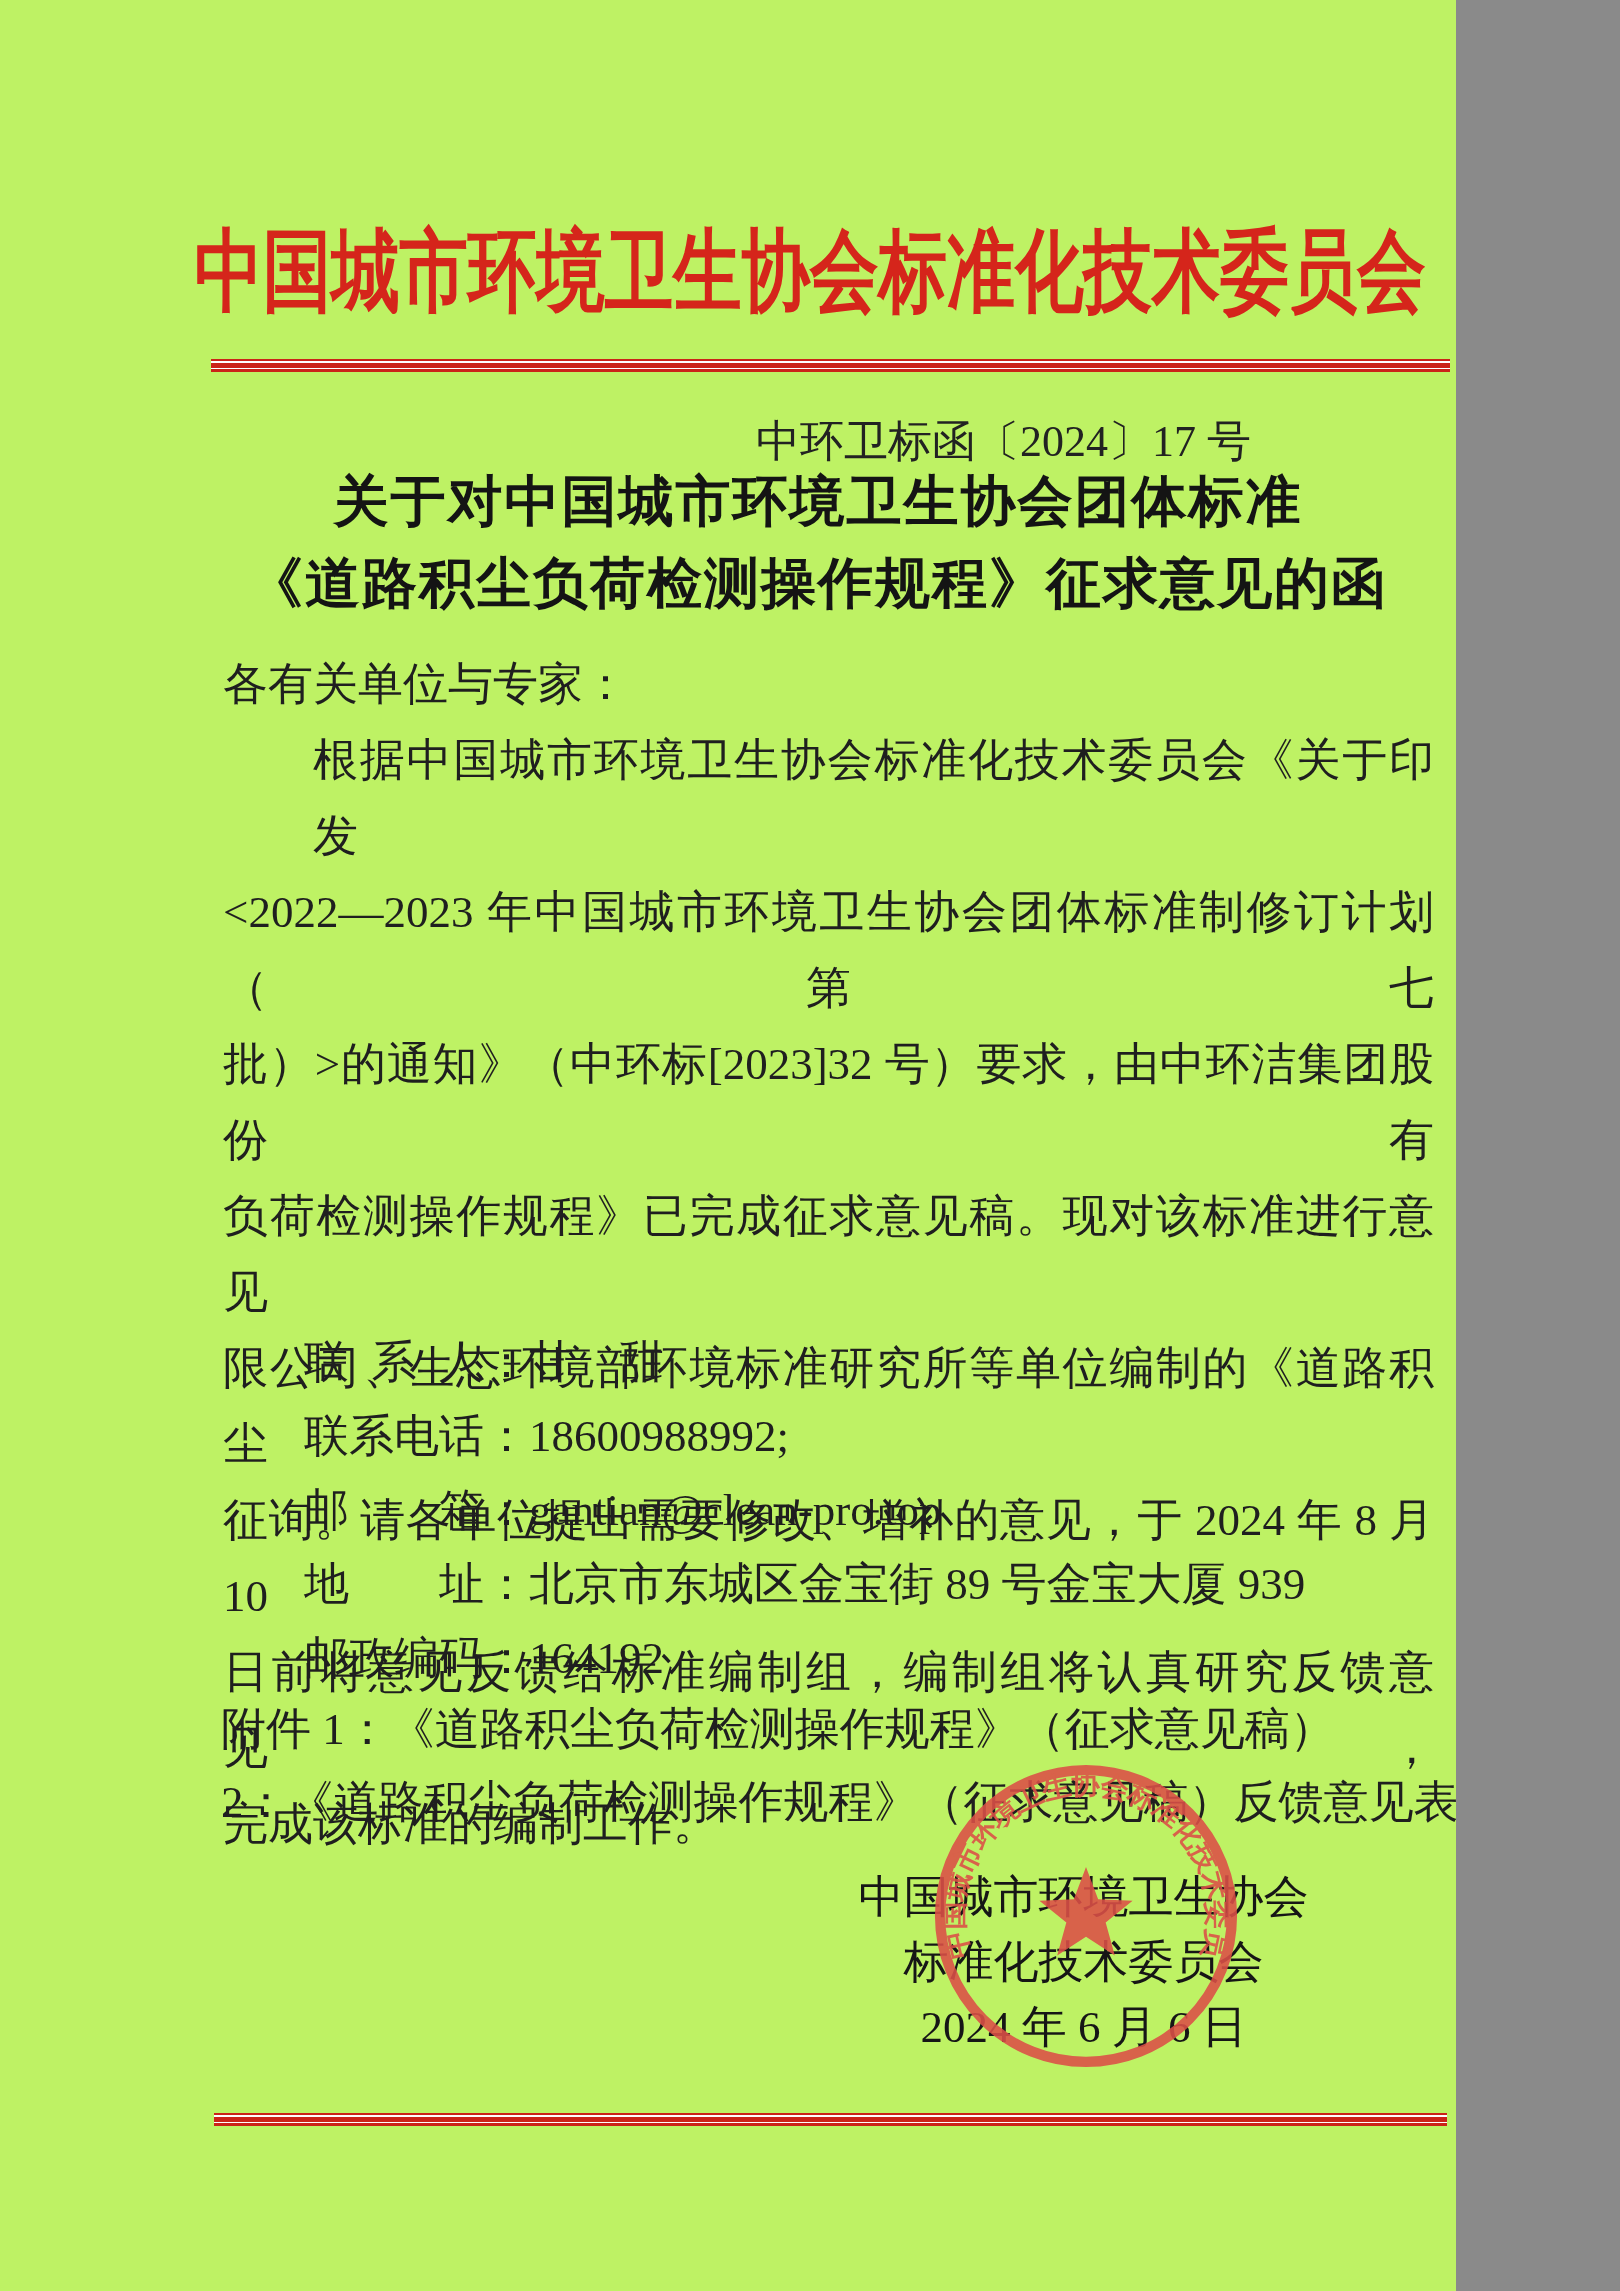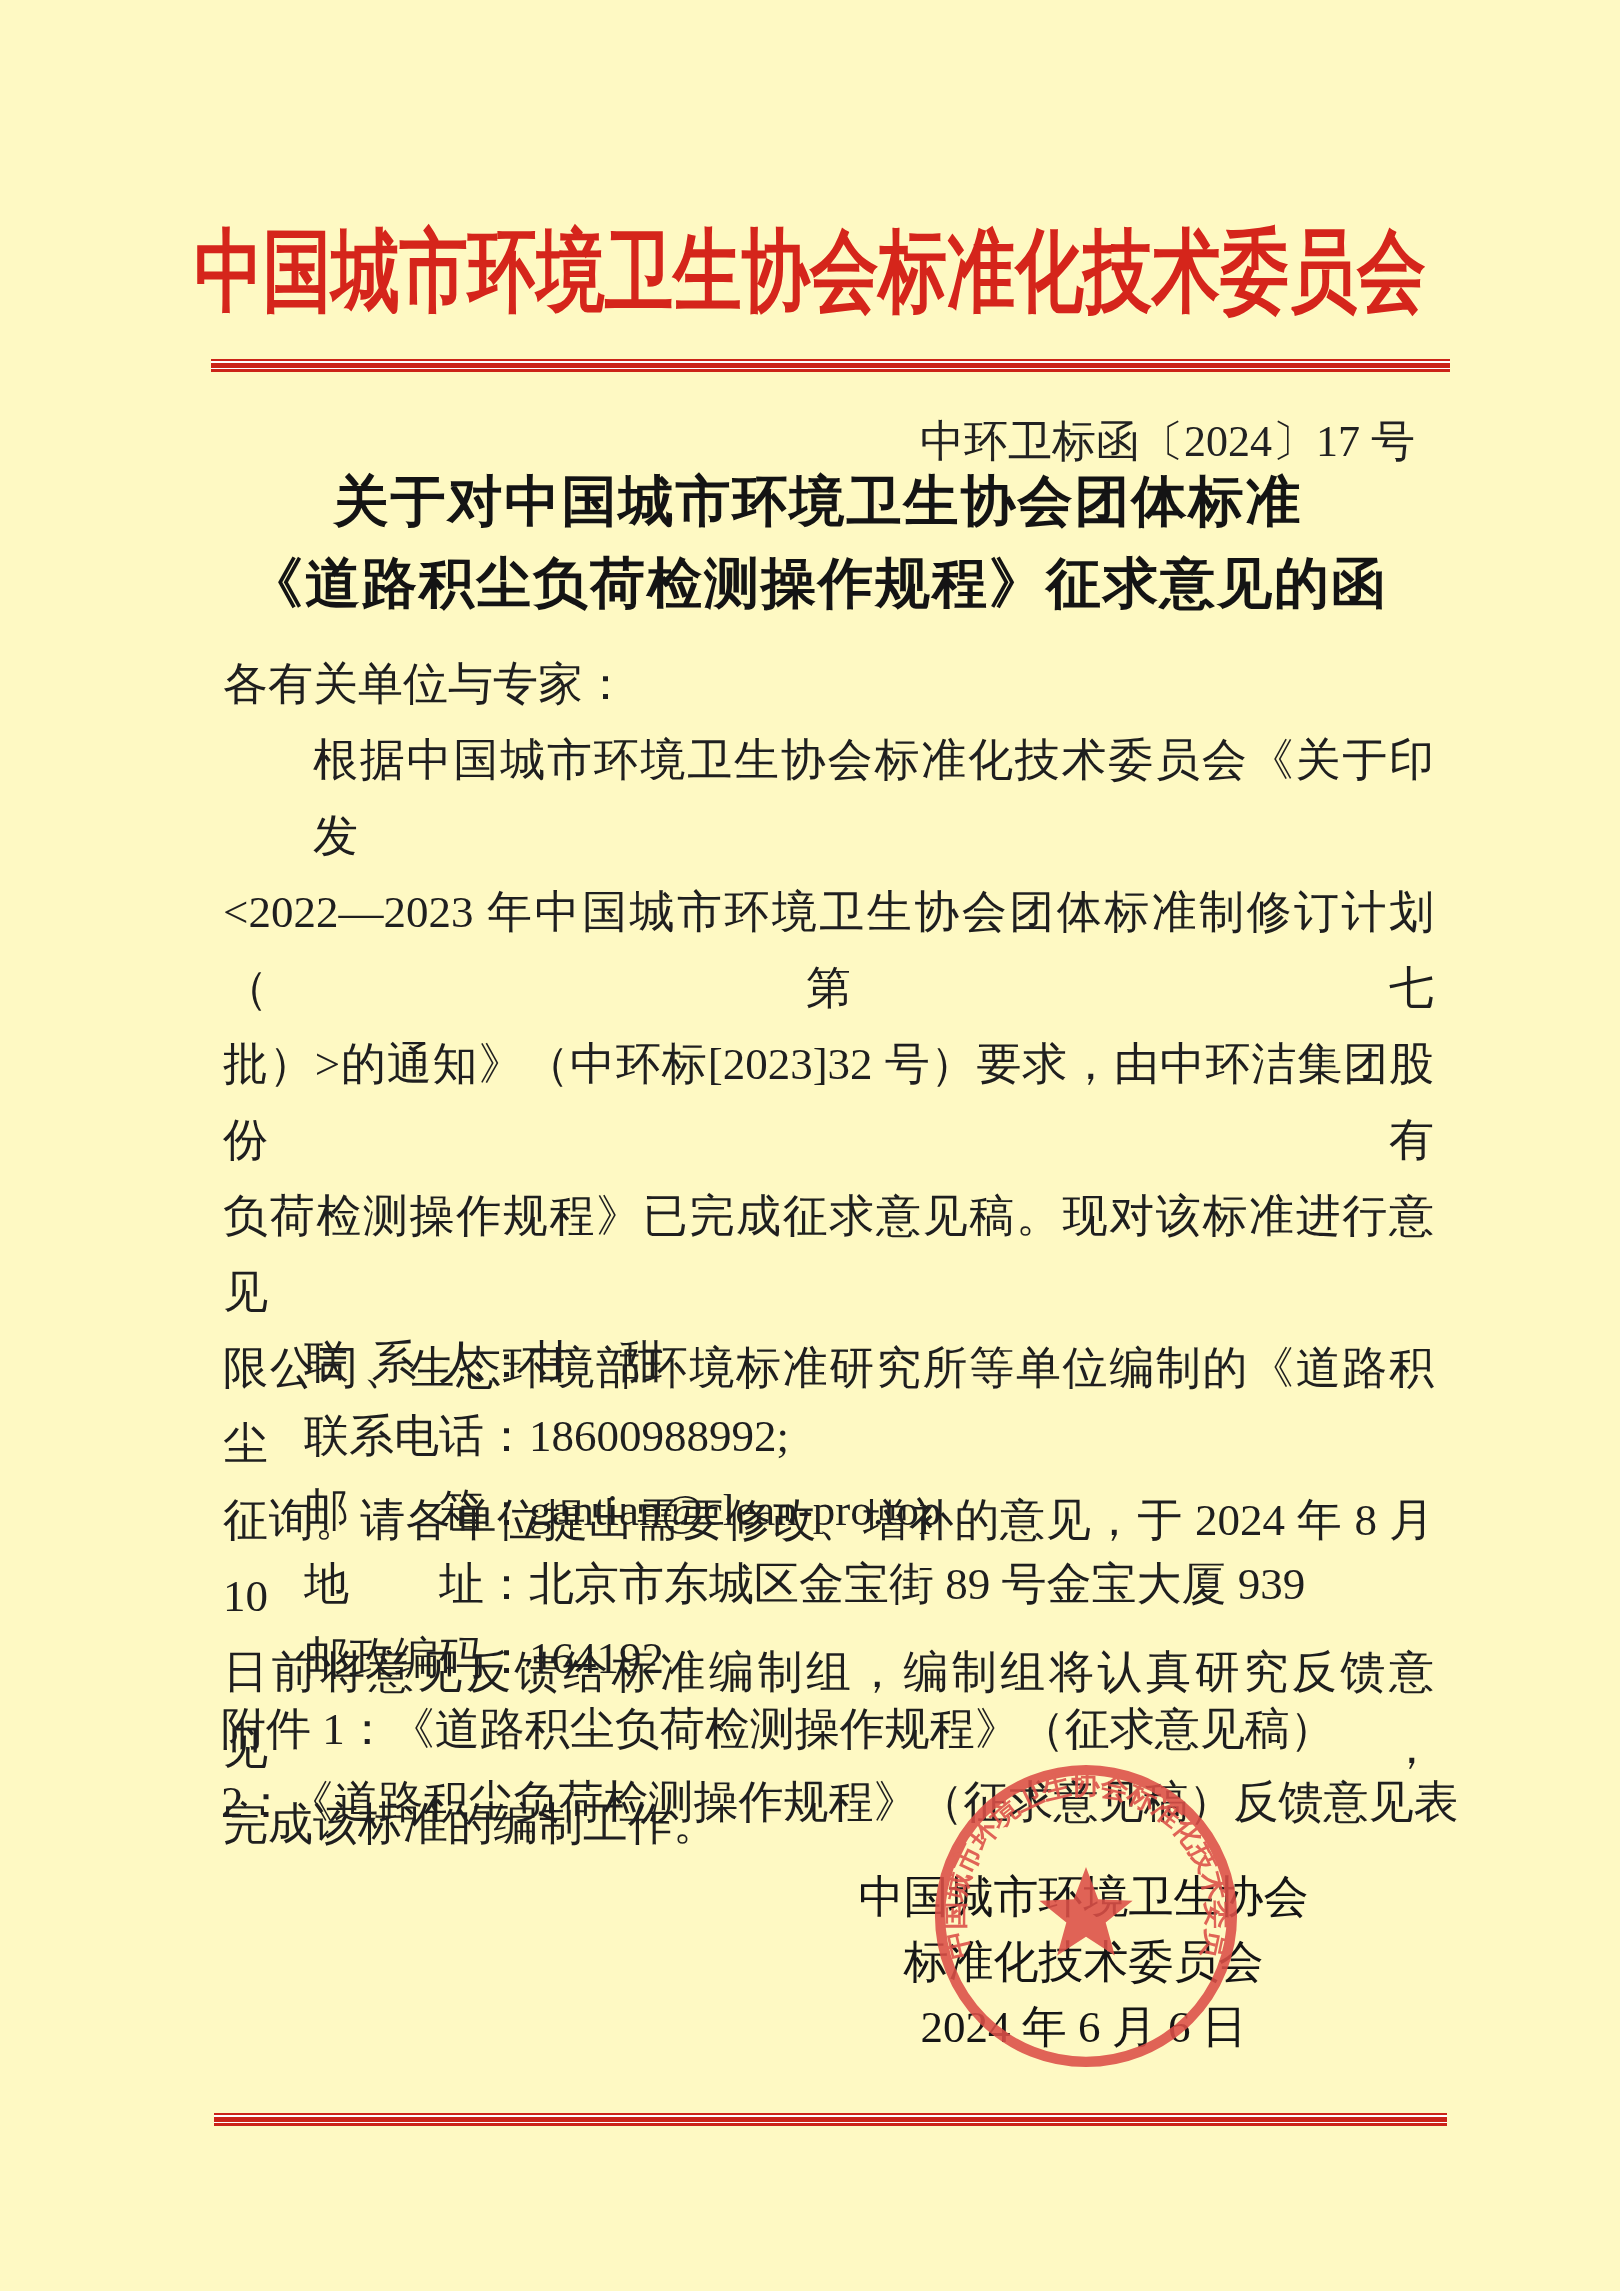--- a/index.html
+++ b/index.html
@@ -1,19 +1,19 @@
 <!DOCTYPE html>
 <html><head>
 <meta charset="utf-8">
 <style>
   html,body{margin:0;padding:0;background:#8a8a8a;}
   .page{
     position:relative;
-    width:1620px;height:2292px;
-    background:#fef9c3;
+    width:1456px;height:2292px;
+    background:#bef264;
     overflow:hidden;
     font-family:"Liberation Serif","DejaVu Serif",serif;
     color:#1f1f1f;
   }
   
   .letterhead{
     position:absolute;top:222px;left:0;width:1620px;
     text-align:center;white-space:nowrap;
   }
   .letterhead .inner{

